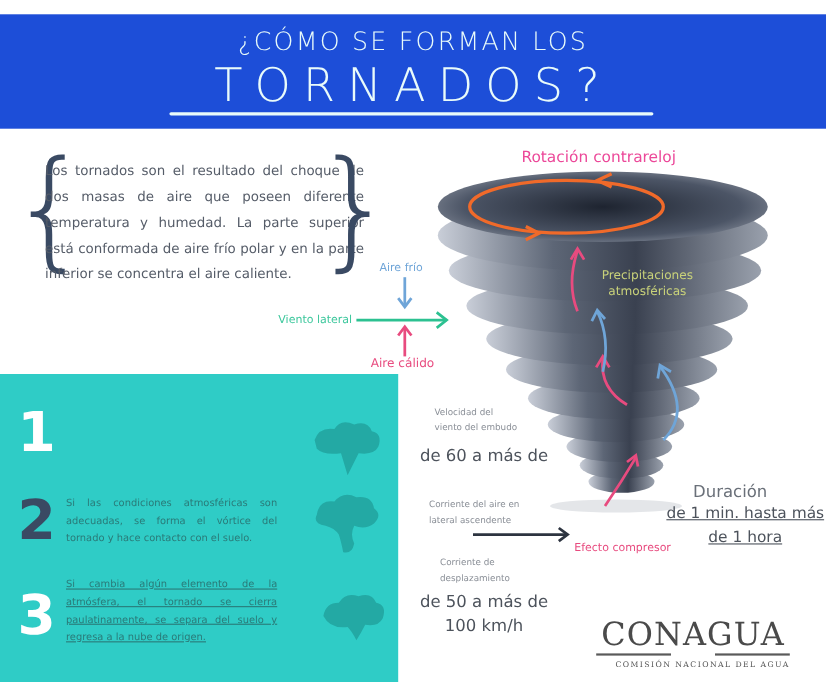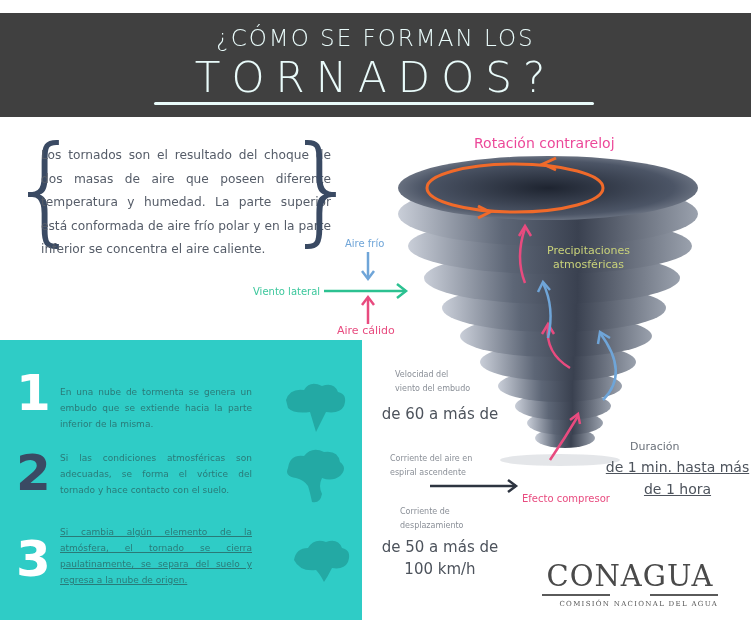--- a/index.html
+++ b/index.html
@@ -1,21 +1,21 @@
 <!DOCTYPE html>
 <html><head>
 <meta charset="utf-8">
 <style>
   * { box-sizing: border-box; margin: 0; padding: 0; }
   html, body { width: 751px; height: 620px; background: #ffffff; overflow: hidden; }
   body { position: relative; font-family: "DejaVu Sans", sans-serif; }
 
   .header {
     position: absolute; left: 0; top: 13px; width: 751px; height: 104px;
-    background: #404040;
+    background: #1d4ed8;
   }
   .header .sub {
     position: absolute; top: 12px; left: 0; width: 100%;
     text-align: center; color: #e9fbfa; font-size: 23px; letter-spacing: 2px;
     font-weight: 300;
   }
   .header .main {
     position: absolute; top: 40px; left: 0; width: 100%;
     text-align: center; color: #e9fbfa; font-size: 42px; letter-spacing: 11px;
     font-weight: 300;
@@ -164,46 +164,45 @@
 
 <div class="stat-small" style="left:395px;top:368px;width:90px;">
   <div>Velocidad del</div>
   <div>viento del embudo</div>
 </div>
 <div class="stat-big" style="left:370px;top:403px;width:140px;">
   <div>de 60 a más de</div>
 </div>
 <div class="stat-small" style="left:390px;top:452px;width:100px;">
   <div>Corriente del aire en</div>
-  <div>espiral ascendente</div>
+  <div>lateral ascendente</div>
 </div>
 <svg class="arrow-svg" style="left:430px;top:478px;" width="90" height="16">
   <line x1="0" y1="8" x2="86" y2="8" stroke="#2d3440" stroke-width="2.5"></line>
   <polyline points="78,2 86,8 78,14" fill="none" stroke="#2d3440" stroke-width="2.5"></polyline>
 </svg>
 
-<div class="stat-small" style="left:630px;top:440px;width:90px;font-size:11px;color:#6a7079;">Duración</div>
+<div class="stat-small" style="left:630px;top:440px;width:90px;font-size:15px;color:#6a7079;">Duración</div>
 <div class="stat-big" style="left:605px;top:456px;width:145px;font-size:14px;text-decoration:underline;">
   <div>de 1 min. hasta más</div>
   <div>de 1 hora</div>
 </div>
 
 <div class="stat-small" style="left:400px;top:505px;width:80px;">
   <div>Corriente de</div>
   <div>desplazamiento</div>
 </div>
 <div class="stat-big" style="left:375px;top:536px;width:130px;">
   <div>de 50 a más de</div>
   <div>100 km/h</div>
 </div>
 
 <div class="steps">
   <div class="step" style="top:18px;">
     <div class="num" style="color:#ffffff;top:10px;">1</div>
-    <div class="txt" style="top:26px;">En una nube de tormenta se genera un embudo que se extiende hacia la parte inferior de la misma.</div>
     <svg class="cloud" style="top:20px;" width="66" height="56" viewBox="0 0 66 56">
       <path d="M4 22 Q8 10 22 12 Q28 2 40 8 Q52 4 56 14 Q66 16 62 28 Q58 36 44 34 L34 54 L28 34 Q12 36 6 30 Z" fill="#23a9a4"></path>
     </svg>
   </div>
   <div class="step" style="top:100px;">
     <div class="num" style="color:#3a4a63;top:8px;">2</div>
     <div class="txt" style="top:10px;">Si las condiciones atmosféricas son adecuadas, se forma el vórtice del tornado y hace contacto con el suelo.</div>
     <svg class="cloud" style="top:6px;" width="66" height="60" viewBox="0 0 66 60">
       <path d="M6 22 Q8 8 22 10 Q30 0 42 6 Q56 4 58 16 Q66 22 58 30 Q50 36 40 32 Q36 40 40 48 Q38 58 30 56 Q28 46 26 40 Q22 34 14 32 Q2 30 6 22 Z" fill="#23a9a4"></path>
     </svg>

